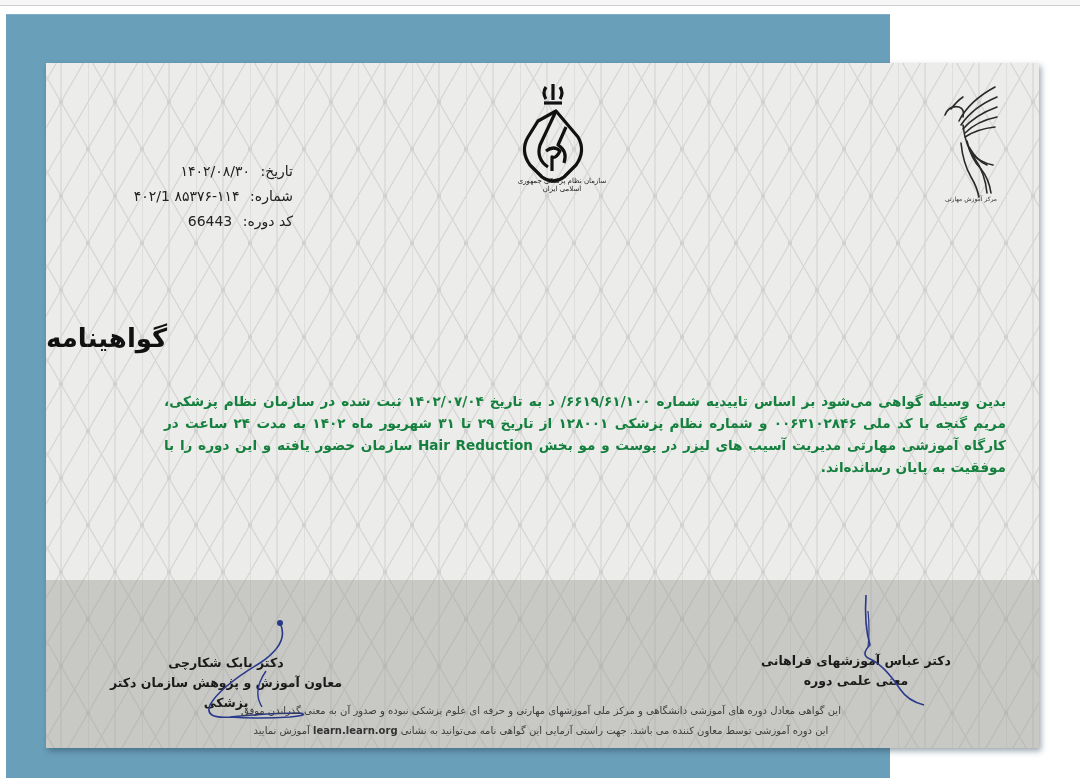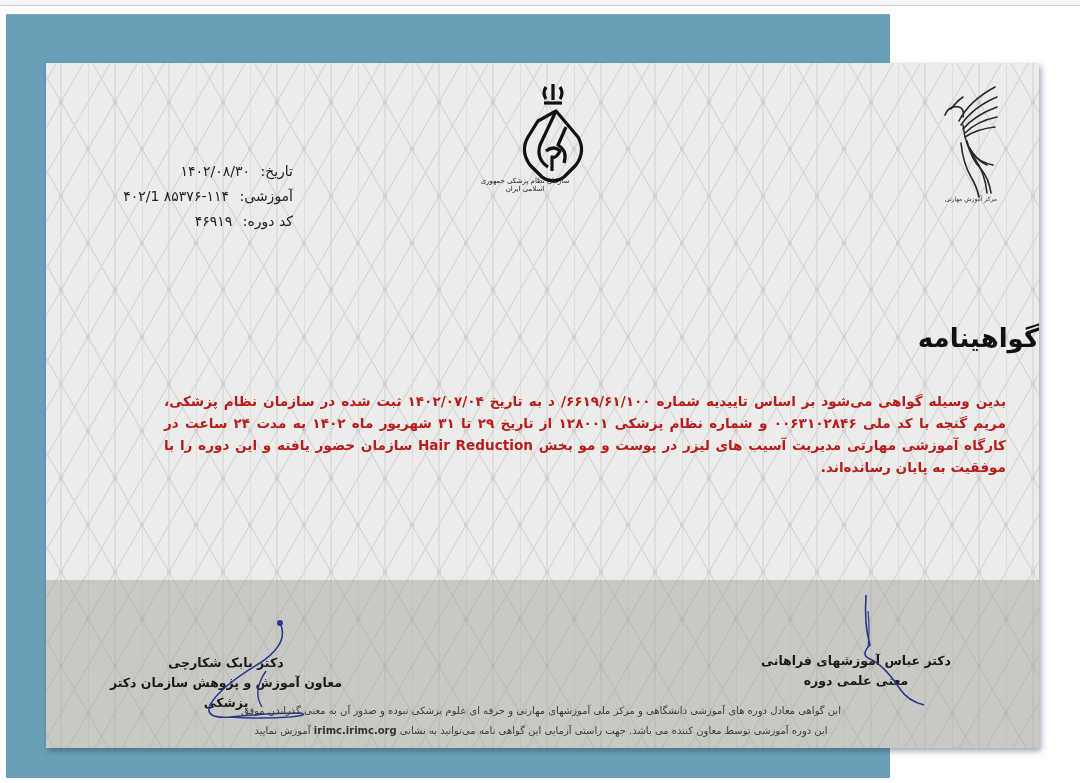--- a/index.html
+++ b/index.html
@@ -12,28 +12,28 @@
 
   .paper { position: absolute; left: 40px; top: 48px; width: 993px; height: 685px; background: #ececeb; box-shadow: 2px 3px 6px rgba(30,60,80,0.45); overflow: hidden; }
   .paper svg.grid { position: absolute; left: 0; top: 0; width: 100%; height: 100%; }
 
   .bottom-band { position: absolute; left: 0; top: 517px; width: 100%; height: 168px; background: rgba(150,150,145,0.42); }
 
   .meta { position: absolute; right: 746px; top: 96px; direction: rtl; text-align: right; font-size: 14px; color: #222; line-height: 25px; }
   .meta .row span.val { margin-right: 6px; }
 
   .emblem { position: absolute; left: 462px; top: 18px; width: 90px; height: 115px; }
-  .emblem-caption { position: absolute; left: 424px; top: 114px; width: 110px; font-size: 7px; color: #222; text-align: center; direction: rtl; }
+  .emblem-caption { position: absolute; left: 461px; top: 114px; width: 110px; font-size: 7px; color: #222; text-align: center; direction: rtl; }
 
   .phoenix { position: absolute; left: 893px; top: 22px; width: 62px; height: 120px; }
   .phoenix-caption { position: absolute; left: 895px; top: 132px; width: 60px; font-size: 6px; color: #333; text-align: center; direction: rtl; }
 
-  .title { position: absolute; left: 0; top: 260px; width: 100%; text-align: right; font-size: 26px; font-weight: bold; color: #111; direction: rtl; }
+  .title { position: absolute; left: 0; top: 260px; width: 100%; text-align: left; font-size: 26px; font-weight: bold; color: #111; direction: rtl; }
 
-  .body-text { position: absolute; left: 118px; top: 327px; width: 842px; direction: rtl; text-align: justify; text-align-last: right; font-size: 13.6px; line-height: 22px; color: #b91c1c; font-weight: bold; }
+  .body-text { position: absolute; left: 118px; top: 327px; width: 842px; direction: rtl; text-align: justify; text-align-last: right; font-size: 13.6px; line-height: 22px; color: #15803d; font-weight: bold; }
   .body-text .ltr { direction: ltr; unicode-bidi: embed; }
 
   .sig { position: absolute; direction: rtl; text-align: center; font-size: 12.5px; font-weight: bold; color: #1a1a1a; line-height: 20px; }
   .sig-right { left: 700px; top: 588px; width: 220px; }
   .sig-left { left: 50px; top: 590px; width: 260px; }
   .sig svg { position: absolute; pointer-events: none; }
 
   .disclaimer { position: absolute; left: 70px; top: 638px; width: 850px; direction: rtl; text-align: center; font-size: 10px; line-height: 20px; color: #3c3c3c; }
   .disclaimer .ltr { direction: ltr; unicode-bidi: embed; font-weight: bold; color: #333; }
 </style>
@@ -70,26 +70,26 @@
     </svg>
 
     <div class="bottom-band"></div>
 
     <div class="meta">
       <div class="row">
         <span>تاریخ:</span>
         <span class="val">۱۴۰۲/۰۸/۳۰</span>
       </div>
       <div class="row">
-        <span>آموزشی:</span>
+        <span>شماره:</span>
         <span class="val">۱۱۴-۸۵۳۷۶ ۴۰۲/1</span>
       </div>
       <div class="row">
         <span>کد دوره:</span>
-        <span class="val">۴۶۹۱۹</span>
+        <span class="val">66443</span>
       </div>
     </div>
 
     <svg class="emblem" viewBox="0 0 90 115" xmlns="http://www.w3.org/2000/svg">
       <g fill="none" stroke="#111" stroke-width="3.2" stroke-linejoin="round">
         <path d="M38 6 q-4 6 0 12 M45 3 v16 M52 6 q4 6 0 12"></path>
         <path d="M36 22 h18"></path>
         <path d="M30 40 L48 30 L70 56 Q78 70 68 84 L56 96 Q45 104 34 96 L22 84 Q12 70 20 56 Z"></path>
         <path d="M48 30 L32 64 Q28 78 40 86"></path>
         <path d="M58 46 L50 64 Q60 70 56 82"></path>
@@ -140,18 +140,18 @@
         <path d="M110 60 q-14 20 -4 36" fill="none" stroke="#2a3a8a" stroke-width="1.4"></path>
       </svg>
       <div>دکتر بابک شکارچی</div>
       <div>معاون آموزش و پژوهش سازمان دکتر پزشکی</div>
     </div>
 
     <div class="disclaimer">
       <div>این گواهی معادل دوره های آموزشی دانشگاهی و مرکز ملی آموزشهای مهارتی و حرفه ای علوم پزشکی نبوده و صدور آن به معنی گذراندن موفق</div>
       <div>
         <span>این دوره آموزشی توسط معاون کننده می باشد. جهت راستی آزمایی این گواهی نامه می‌توانید به نشانی</span>
-        <span class="ltr">irimc.irimc.org</span>
+        <span class="ltr">learn.learn.org</span>
         <span>آموزش نمایید</span>
       </div>
     </div>
   </div>
 </div>
 
 </body></html>

